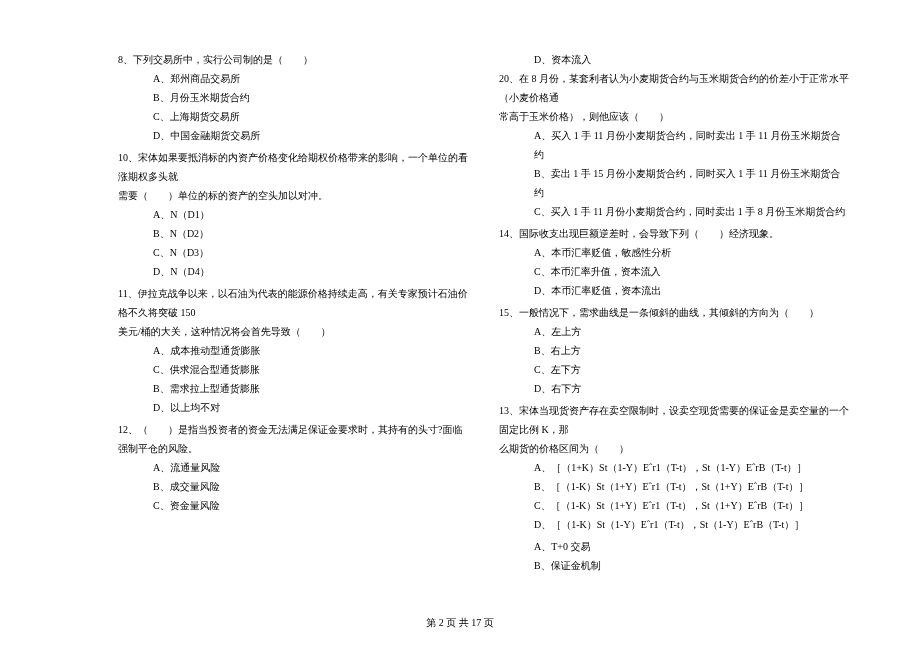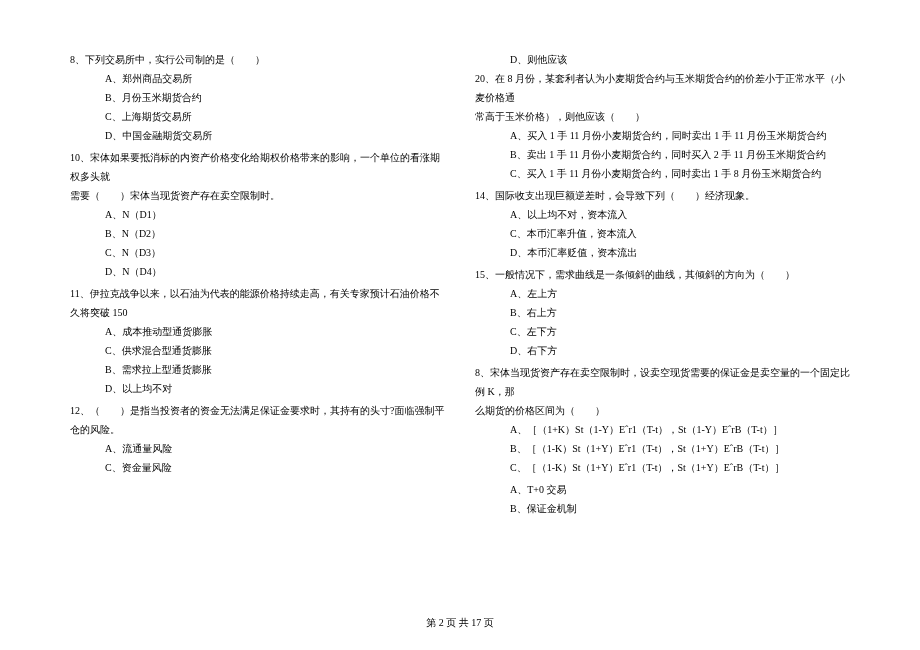--- a/index.html
+++ b/index.html
@@ -13,20 +13,21 @@
       background: #fff;
       font-family: "SimSun", serif;
       font-size: 10px;
       color: #000;
       position: relative;
       padding: 50px 70px 30px 70px;
     }
     .content {
       display: flex;
       gap: 30px;
+      margin-left: 48px;
     }
     .column {
       flex: 1;
       width: 50%;
     }
     .question {
       margin-bottom: 3px;
       line-height: 1.9;
     }
     .question-text {
@@ -55,76 +56,79 @@
       <span class="question-text">8、下列交易所中，实行公司制的是（　　）</span>
       <div class="option">A、郑州商品交易所</div>
       <div class="option">B、月份玉米期货合约</div>
       <div class="option">C、上海期货交易所</div>
       <div class="option">D、中国金融期货交易所</div>
     </div>
 
 
     <div class="question">
       <span class="question-text">10、宋体如果要抵消标的内资产价格变化给期权价格带来的影响，一个单位的看涨期权多头就</span>
-      <span class="question-text">需要（　　）宋体当现货资产存在卖空限制时。</span>
+      <span class="question-text">需要（　　）单位的标的资产的空头加以对冲。</span>
       <div class="option">A、N（D1）</div>
       <div class="option">B、N（D2）</div>
       <div class="option">C、N（D3）</div>
       <div class="option">D、N（D4）</div>
     </div>
 
     <div class="question">
       <span class="question-text">11、伊拉克战争以来，以石油为代表的能源价格持续走高，有关专家预计石油价格不久将突破 150</span>
+      <span class="question-text">美元/桶的大关，这种情况将会首先导致（　　）</span>
       <div class="option">A、成本推动型通货膨胀</div>
       <div class="option">C、供求混合型通货膨胀</div>
       <div class="option">B、需求拉上型通货膨胀</div>
       <div class="option">D、以上均不对</div>
     </div>
 
     <div class="question">
       <span class="question-text">12、（　　）是指当投资者的资金无法满足保证金要求时，其持有的头寸?面临强制平仓的风险。</span>
       <div class="option">A、流通量风险</div>
+      <div class="option">B、成交量风险</div>
       <div class="option">C、资金量风险</div>
     </div>
 
   </div>
 
   <div class="column">
 
-    <div class="option">D、则他应该</div>
+    <div class="option">D、资本流入</div>
 
     <div class="question">
       <span class="question-text">20、在 8 月份，某套利者认为小麦期货合约与玉米期货合约的价差小于正常水平（小麦价格通</span>
       <span class="question-text">常高于玉米价格），则他应该（　　）</span>
       <div class="option">A、买入 1 手 11 月份小麦期货合约，同时卖出 1 手 11 月份玉米期货合约</div>
-      <div class="option">B、卖出 1 手 11 月份小麦期货合约，同时买入 2 手 11 月份玉米期货合约</div>
+      <div class="option">B、卖出 1 手 15 月份小麦期货合约，同时买入 1 手 11 月份玉米期货合约</div>
       <div class="option">C、买入 1 手 11 月份小麦期货合约，同时卖出 1 手 8 月份玉米期货合约</div>
     </div>
 
     <div class="question">
       <span class="question-text">14、国际收支出现巨额逆差时，会导致下列（　　）经济现象。</span>
-      <div class="option">A、以上均不对，资本流入</div>
+      <div class="option">A、本币汇率贬值，敏感性分析</div>
       <div class="option">C、本币汇率升值，资本流入</div>
       <div class="option">D、本币汇率贬值，资本流出</div>
     </div>
 
     <div class="question">
       <span class="question-text">15、一般情况下，需求曲线是一条倾斜的曲线，其倾斜的方向为（　　）</span>
       <div class="option">A、左上方</div>
       <div class="option">B、右上方</div>
       <div class="option">C、左下方</div>
       <div class="option">D、右下方</div>
     </div>
 
     <div class="question">
-      <span class="question-text">8、宋体当现货资产存在卖空限制时，设卖空现货需要的保证金是卖空量的一个固定比例 K，那</span>
+      <span class="question-text">13、宋体当现货资产存在卖空限制时，设卖空现货需要的保证金是卖空量的一个固定比例 K，那</span>
       <span class="question-text">么期货的价格区间为（　　）</span>
       <div class="option">A、［（1+K）St（1-Y）Eˆr1（T-t），St（1-Y）EˆrB（T-t）］</div>
       <div class="option">B、［（1-K）St（1+Y）Eˆr1（T-t），St（1+Y）EˆrB（T-t）］</div>
       <div class="option">C、［（1-K）St（1+Y）Eˆr1（T-t），St（1+Y）EˆrB（T-t）］</div>
+      <div class="option">D、［（1-K）St（1-Y）Eˆr1（T-t），St（1-Y）EˆrB（T-t）］</div>
     </div>
 
     <div class="question">
       <div class="option">A、T+0 交易</div>
       <div class="option">B、保证金机制</div>
     </div>
 
   </div>
 </div>
 

